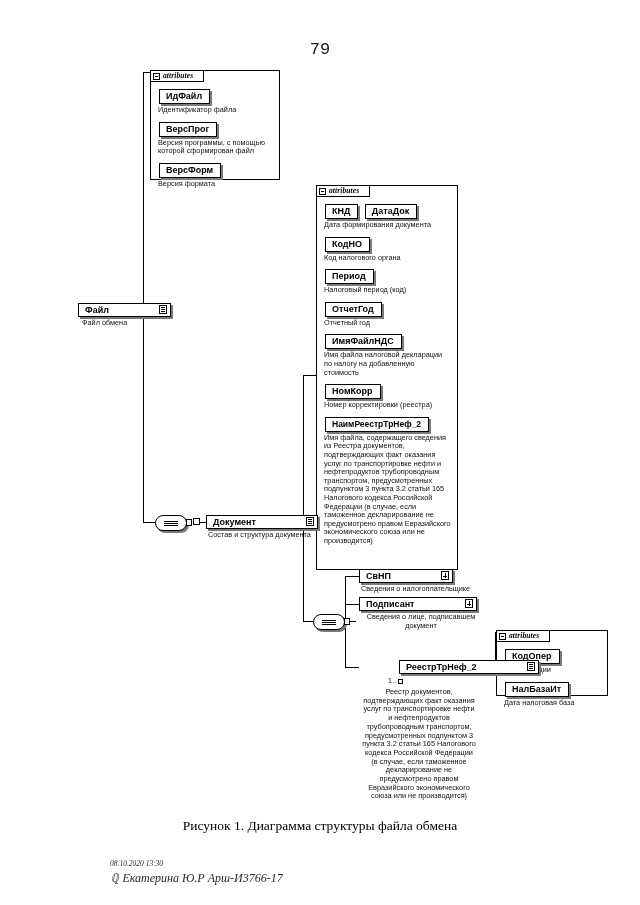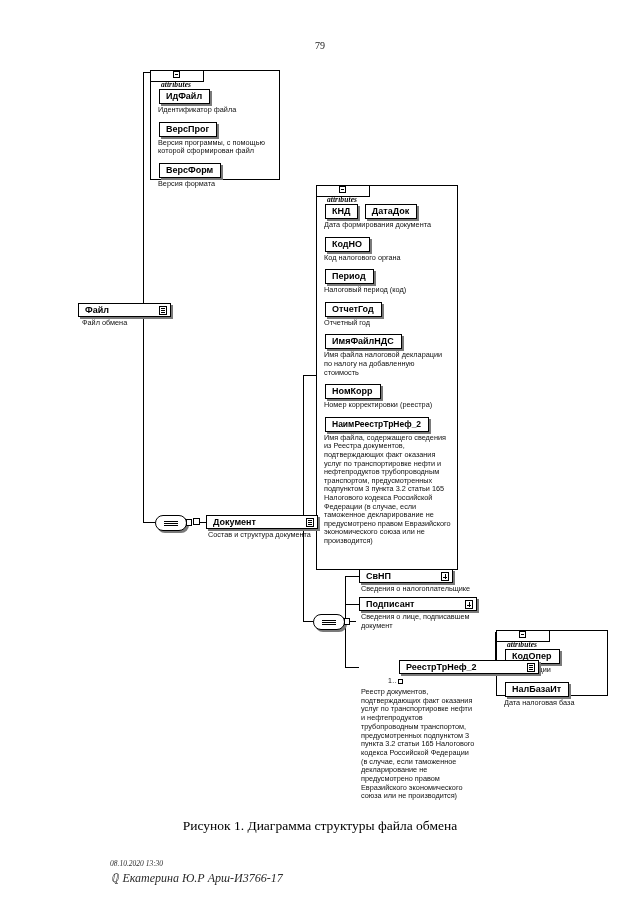--- a/index.html
+++ b/index.html
@@ -6,33 +6,33 @@
   body{
     width:640px;height:905px;background:#ffffff;
     font-family:"Liberation Sans", sans-serif;
     color:#000;position:relative;overflow:hidden;
   }
   .page{position:absolute;inset:0;}
 
   
   .page-number{
     position:absolute;top:40px;left:0;width:640px;text-align:center;
-    font-family:Liberation Serif, serif;font-size:10px;color:#1a1a1a;
+    font-family:Liberation Mono, monospace;font-size:17px;color:#1a1a1a;
   }
 
   
   .attr-panel{
     position:absolute;border:1px solid #000;background:#fff;
     box-sizing:border-box;
   }
   .attr-tab{
     position:absolute;top:-1px;left:-1px;height:12px;
     border:1px solid #000;border-bottom:1px solid #000;background:#fff;
     display:flex;align-items:center;gap:3px;padding:0 4px 0 2px;
-    box-sizing:border-box;z-index:3;flex-direction:column;
+    box-sizing:border-box;z-index:3;
   }
   .attr-tab .boxicon{
     width:7px;height:7px;border:1px solid #000;box-sizing:border-box;
     position:relative;background:#fff;flex:0 0 auto;
   }
   .attr-tab .boxicon::before{
     content:"";position:absolute;left:1px;right:1px;top:2px;
     border-top:1px solid #000;
   }
   .attr-tab-label{
@@ -51,21 +51,21 @@
     white-space:nowrap;
   }
   .chip.sm{font-size:8.5px;}
   .desc{
     font-size:7.3px;line-height:8.6px;margin:1px 0 3px 1px;
     color:#111;max-width:100%;
   }
 
   
   .node{
-    position:absolute;display:flex;align-items:flex-end;
+    position:absolute;display:flex;align-items:flex-start;
     border:1.4px solid #000;background:#fff;
     box-shadow:2px 2px 0 0 #7a7a7a;
     padding:1px 3px 1px 6px;height:14px;box-sizing:border-box;
     font-size:9px;font-weight:bold;white-space:nowrap;gap:46px;
   }
   .node .glyph{
     display:inline-block;width:8px;height:9px;margin-left:4px;
     border:1px solid #000;box-sizing:border-box;position:relative;background:#fff;
   }
   .node .glyph.seq::before{
@@ -121,21 +121,21 @@
   .mult{
     position:absolute;font-size:7px;color:#111;letter-spacing:.3px;
   }
   .multbox{
     display:inline-block;width:5px;height:5px;border:1px solid #000;
     box-sizing:border-box;vertical-align:-1px;margin-left:1px;
   }
 
   
   .tree-desc{
-    position:absolute;font-size:7.3px;line-height:8.7px;color:#111;
+    position:absolute;font-size:7.3px;line-height:8.7px;color:#111;text-align:center;
   }
 
   
   .caption{
     position:absolute;left:0;width:640px;text-align:center;
     font-family:"Liberation Serif", serif;font-size:13.5px;color:#000;
   }
   
   .footer{
     position:absolute;font-family:"Liberation Serif", serif;

